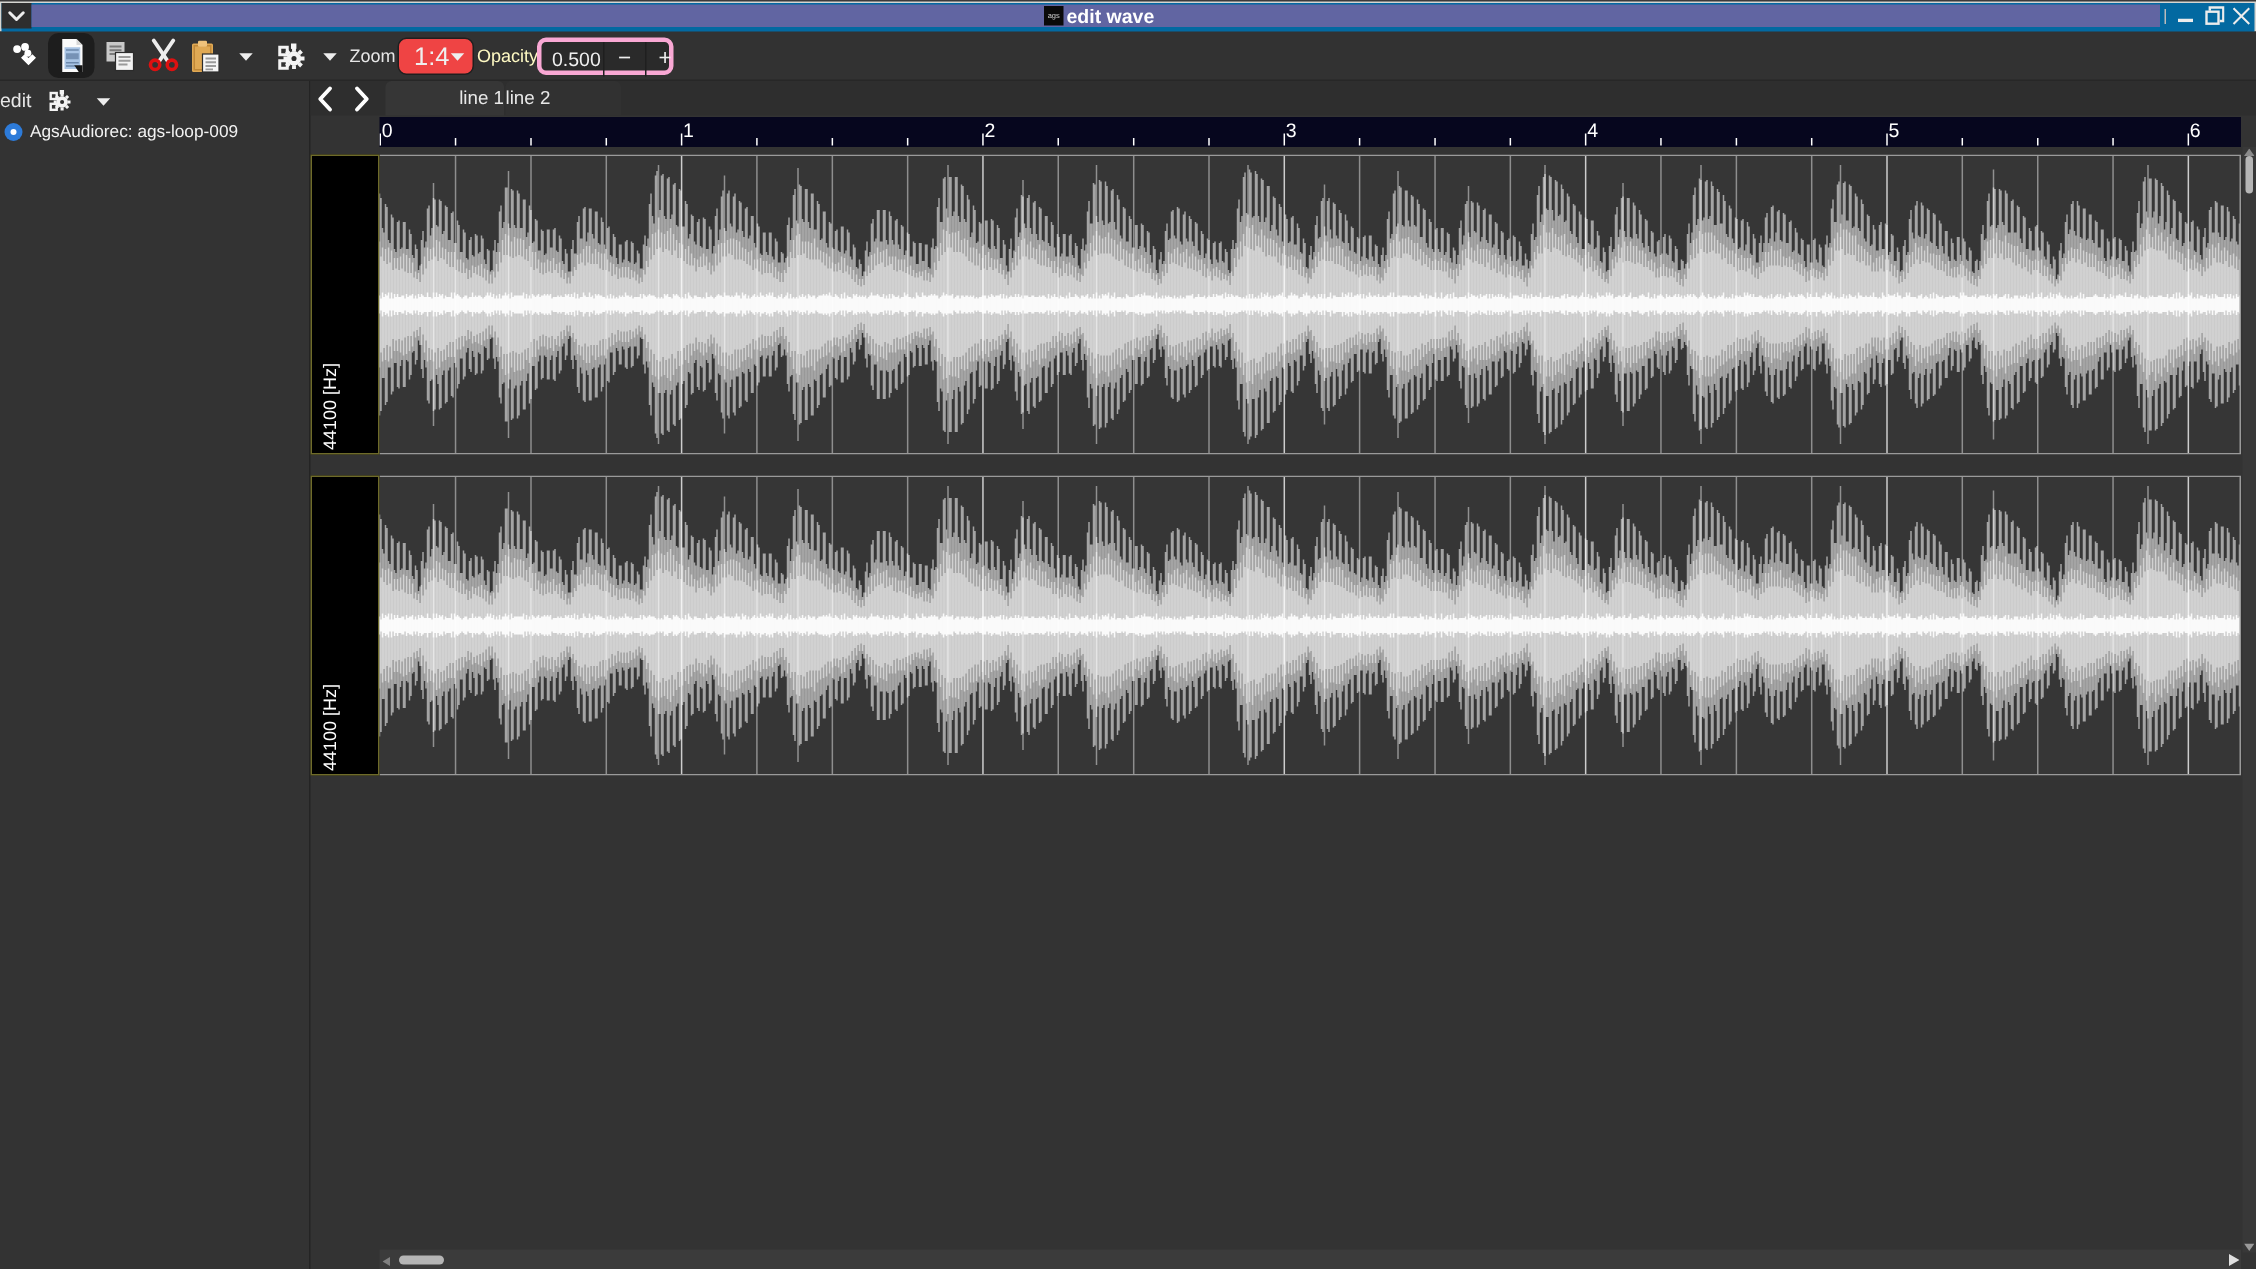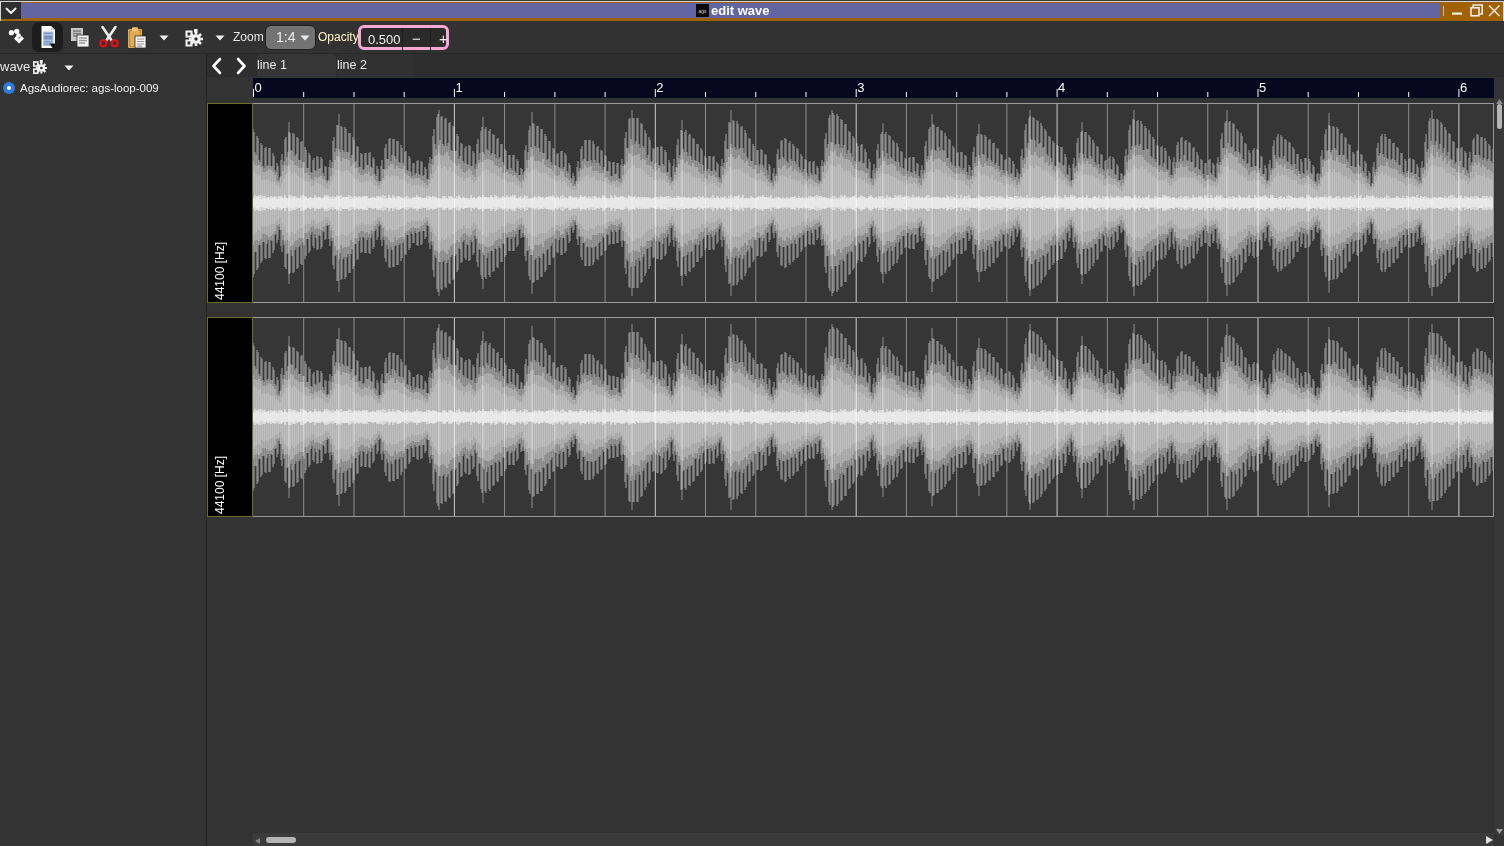--- a/index.html
+++ b/index.html
@@ -43,21 +43,21 @@
 <path d="M0 58V142M1 68V132M2 62V138M3 71V129M4 63V137M5 73V127M6 62V138M7 72V128M8 64V136M9 77V123M10 69V131M11 76V124M12 69V131M13 77V123M14 68V132M15 76V124M16 66V134M17 78V122M18 67V133M19 79V121M20 69V131M21 79V121M22 72V128M23 82V118M24 78V122M25 83V117M26 79V121M27 85V115M28 73V127M29 80V120M30 68V132M31 76V124M32 62V138M33 71V129M34 63V137M35 70V130M36 62V138M37 68V132M38 57V143M39 71V129M40 58V142M41 69V131M42 62V138M43 70V130M44 63V137M45 73V127M46 65V135M47 75V125M48 65V135M49 75V125M50 65V135M51 77V123M52 70V130M53 78V122M54 70V130M55 79V121M56 72V128M57 79V121M58 76V124M59 83V117M60 77V123M61 82V118M62 74V126M63 79V121M64 75V125M65 80V120M66 74V126M67 81V119M68 73V127M69 82V118M70 76V124M71 84V116M72 77V123M73 86V114M74 80V120M75 86V114M76 78V122M77 82V118M78 73V127M79 78V122M80 65V135M81 72V128M82 57V143M83 67V133M84 53V147M85 67V133M86 54V146M87 68V132M88 58V142M89 69V131M90 55V145M91 68V132M92 56V144M93 67V133M94 56V144M95 68V132M96 57V143M97 70V130M98 63V137M99 71V129M100 61V139M101 75V125M102 65V135M103 77V123M104 65V135M105 76V124M106 70V130M107 79V121M108 72V128M109 80V120M110 72V128M111 79V121M112 70V130M113 78V122M114 71V129M115 79V121M116 69V131M117 77V123M118 73V127M119 79V121M120 72V128M121 82V118M122 77V123M123 83V117M124 79V121M125 86V114M126 82V118M127 86V114M128 78V122M129 81V119M130 75V125M131 77V123M132 67V133M133 73V127M134 66V134M135 72V128M136 63V137M137 74V126M138 61V139M139 72V128M140 61V139M141 73V127M142 66V134M143 73V127M144 63V137M145 73V127M146 65V135M147 76V124M148 66V134M149 77V123M150 66V134M151 77V123M152 70V130M153 78V122M154 72V128M155 81V119M156 73V127M157 80V120M158 75V125M159 83V117M160 76V124M161 82V118M162 75V125M163 82V118M164 75V125M165 82V118M166 75V125M167 83V117M168 77V123M169 82V118M170 78V122M171 84V116M172 80V120M173 86V114M174 82V118M175 85V115M176 77V123M177 80V120M178 71V129M179 75V125M180 62V138M181 70V130M182 53V147M183 67V133M184 52V148M185 63V137M186 50V150M187 62V138M188 52V148M189 65V135M190 53V147M191 63V137M192 51V149M193 64V136M194 49V151M195 67V133M196 53V147M197 64V136M198 57V143M199 69V131M200 59V141M201 69V131M202 60V140M203 71V129M204 63V137M205 73V127M206 61V139M207 74V126M208 66V134M209 74V126M210 69V131M211 78V122M212 70V130M213 75V125M214 68V132M215 75V125M216 66V134M217 74V126M218 68V132M219 77V123M220 72V128M221 80V120M222 74V126M223 78V122M224 66V134M225 74V126M226 60V140M227 72V128M228 59V141M229 68V132M230 59V141M231 68V132M232 57V143M233 66V134M234 56V144M235 67V133M236 56V144M237 70V130M238 57V143M239 70V130M240 58V142M241 70V130M242 62V138M243 71V129M244 63V137M245 73V127M246 65V135M247 74V126M248 64V136M249 77V123M250 70V130M251 76V124M252 70V130M253 78V122M254 69V131M255 80V120M256 71V129M257 79V121M258 71V129M259 79V121M260 73V127M261 79V121M262 72V128M263 82V118M264 75V125M265 83V117M266 78V122M267 85V115M268 79V121M269 85V115M270 77V123M271 79V121M272 68V132M273 75V125M274 65V135M275 69V131M276 57V143M277 69V131M278 54V146M279 67V133M280 53V147M281 67V133M282 58V142M283 66V134M284 58V142M285 69V131M286 58V142M287 70V130M288 59V141M289 70V130M290 56V144M291 70V130M292 62V138M293 70V130M294 64V136M295 72V128M296 65V135M297 74V126M298 66V134M299 76V124M300 68V132M301 76V124M302 72V128M303 78V122M304 73V127M305 78V122M306 72V128M307 77V123M308 68V132M309 79V121M310 69V131M311 78V122M312 74V126M313 80V120M314 75V125M315 83V117M316 77V123M317 85V115M318 80V120M319 87V113M320 83V117M321 88V112M322 83V117M323 87V113M324 78V122M325 81V119M326 74V126M327 79V121M328 67V133M329 77V123M330 66V134M331 74V126M332 62V138M333 73V127M334 65V135M335 72V128M336 64V136M337 75V125M338 63V137M339 74V126M340 68V132M341 73V127M342 68V132M343 77V123M344 68V132M345 78V122M346 70V130M347 77V123M348 70V130M349 78V122M350 70V130M351 79V121M352 75V125M353 80V120M354 74V126M355 81V119M356 77V123M357 82V118M358 79V121M359 82V118M360 78V122M361 81V119M362 78V122M363 84V116M364 77V123M365 84V116M366 79V121M367 85V115M368 80V120M369 82V118M370 72V128M371 77V123M372 62V138M373 71V129M374 59V141M375 67V133M376 50V150M377 65V135M378 51V149M379 62V138M380 53V147M381 62V138M382 52V148M383 65V135M384 52V148M385 65V135M386 51V149M387 65V135M388 57V143M389 66V134M390 56V144M391 68V132M392 57V143M393 71V129M394 62V138M395 72V128M396 62V138M397 74V126M398 63V137M399 74V126M400 66V134M401 77V123M402 69V131M403 76V124M404 67V133M405 77V123M406 65V135M407 75V125M408 69V131M409 77V123M410 70V130M411 76V124M412 70V130M413 79V121M414 73V127M415 80V120M416 77V123M417 83V117M418 80V120M419 87V113M420 78V122M421 82V118M422 72V128M423 77V123M424 65V135M425 74V126M426 61V139M427 70V130M428 57V143M429 68V132M430 56V144M431 68V132M432 60V140M433 70V130M434 58V142M435 69V131M436 62V138M437 70V130M438 63V137M439 73V127M440 60V140M441 74V126M442 64V136M443 74V126M444 64V136M445 75V125M446 69V131M447 75V125M448 71V129M449 79V121M450 71V129M451 79V121M452 75V125M453 82V118M454 76V124M455 81V119M456 71V129M457 79V121M458 73V127M459 81V119M460 72V128M461 80V120M462 74V126M463 82V118M464 75V125M465 84V116M466 79V121M467 85V115M468 80V120M469 81V119M470 72V128M471 76V124M472 66V134M473 71V129M474 59V141M475 68V132M476 54V146M477 64V136M478 51V149M479 67V133M480 54V146M481 66V134M482 56V144M483 66V134M484 55V145M485 66V134M486 52V148M487 66V134M488 56V144M489 68V132M490 57V143M491 70V130M492 60V140M493 71V129M494 58V142M495 70V130M496 63V137M497 74V126M498 64V136M499 75V125M500 66V134M501 76V124M502 66V134M503 77V123M504 71V129M505 78V122M506 70V130M507 76V124M508 67V133M509 78V122M510 69V131M511 79V121M512 73V127M513 79V121M514 76V124M515 83V117M516 79V121M517 84V116M518 80V120M519 87V113M520 83V117M521 86V114M522 78V122M523 81V119M524 73V127M525 79V121M526 65V135M527 73V127M528 66V134M529 72V128M530 63V137M531 73V127M532 62V138M533 74V126M534 66V134M535 75V125M536 65V135M537 72V128M538 63V137M539 76V124M540 68V132M541 76V124M542 66V134M543 77V123M544 68V132M545 78V122M546 70V130M547 77V123M548 70V130M549 81V119M550 73V127M551 82V118M552 76V124M553 81V119M554 78V122M555 84V116M556 76V124M557 81V119M558 75V125M559 82V118M560 77V123M561 84V116M562 79V121M563 83V117M564 80V120M565 84V116M566 81V119M567 87V113M568 78V122M569 81V119M570 69V131M571 75V125M572 62V138M573 70V130M574 58V142M575 68V132M576 53V147M577 61V139M578 48V152M579 62V138M580 49V151M581 63V137M582 47V153M583 64V136M584 53V147M585 61V139M586 54V146M587 62V138M588 50V150M589 65V135M590 54V146M591 68V132M592 56V144M593 67V133M594 56V144M595 68V132M596 57V143M597 68V132M598 59V141M599 72V128M600 62V138M601 74V126M602 66V134M603 74V126M604 67V133M605 76V124M606 68V132M607 75V125M608 67V133M609 77V123M610 68V132M611 77V123M612 70V130M613 80V120M614 70V130M615 81V119M616 75V125M617 82V118M618 79V121M619 86V114M620 82V118M621 83V117M622 76V124M623 79V121M624 68V132M625 75V125M626 65V135M627 71V129M628 62V138M629 70V130M630 58V142M631 71V129M632 58V142M633 71V129M634 62V138M635 71V129M636 62V138M637 73V127M638 61V139M639 73V127M640 61V139M641 74V126M642 63V137M643 75V125M644 68V132M645 77V123M646 68V132M647 78V122M648 71V129M649 78V122M650 73V127M651 80V120M652 73V127M653 82V118M654 77V123M655 81V119M656 74V126M657 80V120M658 73V127M659 81V119M660 75V125M661 80V120M662 75V125M663 81V119M664 75V125M665 84V116M666 80V120M667 86V114M668 82V118M669 84V116M670 76V124M671 79V121M672 70V130M673 75V125M674 59V141M675 69V131M676 57V143M677 68V132M678 53V147M679 69V131M680 58V142M681 69V131M682 56V144M683 66V134M684 56V144M685 66V134M686 55V145M687 67V133M688 57V143M689 70V130M690 59V141M691 71V129M692 59V141M693 70V130M694 63V137M695 74V126M696 65V135M697 73V127M698 67V133M699 75V125M700 69V131M701 77V123M702 71V129M703 77V123M704 70V130M705 77V123M706 71V129M707 77V123M708 69V131M709 78V122M710 71V129M711 78V122M712 72V128M713 82V118M714 76V124M715 83V117M716 77V123M717 86V114M718 76V124M719 81V119M720 73V127M721 77V123M722 64V136M723 74V126M724 63V137M725 69V131M726 58V142M727 70V130M728 62V138M729 72V128M730 64V136M731 71V129M732 60V140M733 73V127M734 63V137M735 73V127M736 63V137M737 75V125M738 63V137M739 72V128M740 64V136M741 77V123M742 67V133M743 76V124M744 66V134M745 79V121M746 69V131M747 78V122M748 74V126M749 80V120M750 72V128M751 82V118M752 73V127M753 80V120M754 75V125M755 81V119M756 74V126M757 82V118M758 75V125M759 81V119M760 78V122M761 83V117M762 77V123M763 85V115M764 82V118M765 88V112M766 79V121M767 82V118M768 74V126M769 76V124M770 65V135M771 70V130M772 61V139M773 66V134M774 54V146M775 66V134M776 47V153M777 62V138M778 52V148M779 63V137M780 52V148M781 65V135M782 49V151M783 62V138M784 53V147M785 63V137M786 55V145M787 64V136M788 54V146M789 67V133M790 53V147M791 68V132M792 60V140M793 67V133M794 59V141M795 69V131M796 63V137M797 70V130M798 62V138M799 72V128M800 67V133M801 74V126M802 69V131M803 78V122M804 67V133M805 76V124M806 65V135M807 75V125M808 68V132M809 78V122M810 71V129M811 77V123M812 74V126M813 81V119M814 76V124M815 83V117M816 79V121M817 85V115M818 83V117M819 86V114M820 77V123M821 81V119M822 70V130M823 76V124M824 68V132M825 72V128M826 60V140M827 69V131M828 62V138M829 72V128M830 58V142M831 71V129M832 61V139M833 71V129M834 58V142M835 72V128M836 61V139M837 73V127M838 61V139M839 72V128M840 64V136M841 73V127M842 64V136M843 75V125M844 66V134M845 75V125M846 71V129M847 77V123M848 70V130M849 78V122M850 72V128M851 82V118M852 76V124M853 82V118M854 75V125M855 81V119M856 73V127M857 81V119M858 75V125M859 82V118M860 76V124M861 81V119M862 76V124M863 82V118M864 78V122M865 85V115M866 79V121M867 87V113M868 83V117M869 88V112M870 80V120M871 83V117M872 72V128M873 76V124M874 67V133M875 70V130M876 57V143M877 69V131M878 56V144M879 66V134M880 51V149M881 63V137M882 53V147M883 65V135M884 52V148M885 66V134M886 52V148M887 65V135M888 52V148M889 64V136M890 54V146M891 66V134M892 57V143M893 66V134M894 59V141M895 70V130M896 60V140M897 69V131M898 62V138M899 73V127M900 64V136M901 73V127M902 64V136M903 75V125M904 66V134M905 78V122M906 69V131M907 77V123M908 67V133M909 77V123M910 69V131M911 78V122M912 69V131M913 76V124M914 69V131M915 80V120M916 74V126M917 82V118M918 76V124M919 83V117M920 75V125M921 79V121M922 71V129M923 78V122M924 65V135M925 75V125M926 65V135M927 74V126M928 61V139M929 74V126M930 64V136M931 74V126M932 64V136M933 74V126M934 63V137M935 75V125M936 68V132M937 74V126M938 69V131M939 75V125M940 68V132M941 75V125M942 70V130M943 77V123M944 73V127M945 78V122M946 72V128M947 80V120M948 73V127M949 81V119M950 76V124M951 85V115M952 78V122M953 84V116M954 77V123M955 81V119M956 76V124M957 82V118M958 77V123M959 83V117M960 78V122M961 82V118M962 79V121M963 84V116M964 76V124M965 81V119M966 70V130M967 74V126M968 62V138M969 71V129M970 56V144M971 64V136M972 52V148M973 64V136M974 55V145M975 63V137M976 50V150M977 67V133M978 50V150M979 66V134M980 52V148M981 67V133M982 54V146M983 67V133M984 54V146M985 71V129M986 60V140M987 72V128M988 61V139M989 71V129M990 63V137M991 74V126M992 65V135M993 74V126M994 67V133M995 78V122M996 72V128M997 78V122M998 69V131M999 78V122M1000 68V132M1001 76V124M1002 67V133M1003 78V122M1004 70V130M1005 77V123M1006 70V130M1007 78V122M1008 73V127M1009 81V119M1010 74V126M1011 82V118M1012 77V123M1013 86V114M1014 81V119M1015 85V115M1016 78V122M1017 83V117M1018 72V128M1019 79V121M1020 67V133M1021 75V125M1022 65V135M1023 73V127M1024 59V141M1025 70V130M1026 62V138M1027 73V127M1028 61V139M1029 71V129M1030 64V136M1031 72V128M1032 61V139M1033 72V128M1034 66V134M1035 74V126M1036 66V134M1037 76V124M1038 67V133M1039 77V123M1040 67V133M1041 77V123M1042 71V129M1043 78V122M1044 73V127M1045 81V119M1046 71V129M1047 81V119M1048 76V124M1049 82V118M1050 75V125M1051 82V118M1052 75V125M1053 80V120M1054 73V127M1055 82V118M1056 74V126M1057 81V119M1058 76V124M1059 84V116M1060 78V122M1061 86V114M1062 81V119M1063 87V113M1064 83V117M1065 88V112M1066 81V119M1067 83V117M1068 74V126M1069 76V124M1070 64V136M1071 73V127M1072 58V142M1073 69V131M1074 57V143M1075 69V131M1076 56V144M1077 66V134M1078 52V148M1079 69V131M1080 57V143M1081 66V134M1082 58V142M1083 70V130M1084 54V146M1085 69V131M1086 59V141M1087 69V131M1088 60V140M1089 72V128M1090 61V139M1091 74V126M1092 61V139M1093 73V127M1094 65V135M1095 76V124M1096 65V135M1097 75V125M1098 67V133M1099 78V122M1100 70V130M1101 80V120M1102 71V129M1103 77V123M1104 70V130M1105 77V123M1106 71V129M1107 79V121M1108 70V130M1109 81V119M1110 74V126M1111 81V119M1112 75V125M1113 84V116M1114 80V120M1115 86V114M1116 81V119M1117 88V112M1118 84V116M1119 86V114M1120 81V119M1121 84V116M1122 73V127M1123 78V122M1124 69V131M1125 73V127M1126 64V136M1127 71V129M1128 62V138M1129 69V131M1130 63V137M1131 72V128M1132 63V137M1133 70V130M1134 59V141M1135 73V127M1136 64V136M1137 72V128M1138 65V135M1139 75V125M1140 66V134M1141 75V125M1142 66V134M1143 75V125M1144 67V133M1145 78V122M1146 71V129M1147 78V122M1148 71V129M1149 79V121M1150 73V127M1151 81V119M1152 75V125M1153 83V117M1154 74V126M1155 82V118M1156 75V125M1157 81V119M1158 75V125M1159 80V120M1160 73V127M1161 83V117M1162 76V124M1163 83V117M1164 78V122M1165 84V116M1166 81V119M1167 86V114M1168 80V120M1169 83V117M1170 71V129M1171 75V125M1172 67V133M1173 73V127M1174 60V140M1175 68V132M1176 55V145M1177 64V136M1178 50V150M1179 63V137M1180 53V147M1181 62V138M1182 55V145M1183 63V137M1184 49V151M1185 64V136M1186 54V146M1187 64V136M1188 52V148M1189 64V136M1190 58V142M1191 66V134M1192 55V145M1193 70V130M1194 61V139M1195 70V130M1196 58V142M1197 70V130M1198 64V136M1199 72V128M1200 65V135M1201 73V127M1202 66V134M1203 77V123M1204 69V131M1205 78V122M1206 70V130M1207 76V124M1208 70V130M1209 77V123M1210 67V133M1211 76V124M1212 72V128M1213 78V122M1214 73V127M1215 81V119M1216 75V125M1217 78V122M1218 69V131M1219 76V124M1220 63V137M1221 74V126M1222 60V140M1223 69V131M1224 62V138M1225 72V128M1226 59V141M1227 72V128M1228 64V136M1229 73V127M1230 62V138M1231 71V129M1232 64V136M1233 75V125M1234 67V133M1235 74V126M1236 66V134M1237 76V124M1238 68V132M1239 77V123M1240 70V130" opacity="0.5"></path>
 <path d="M0 94V106M1 96V104M2 92V108M3 95V105M4 93V107M5 94V106M6 92V108M7 96V104M8 92V108M9 96V104M10 93V107M11 95V105M12 93V107M13 95V105M14 95V105M15 94V106M16 94V106M17 96V104M18 93V107M19 95V105M20 94V106M21 94V106M22 93V107M23 96V104M24 94V106M25 96V104M26 93V107M27 95V105M28 93V107M29 94V106M30 95V105M31 95V105M32 92V108M33 95V105M34 95V105M35 96V104M36 92V108M37 95V105M38 92V108M39 95V105M40 93V107M41 94V106M42 93V107M43 96V104M44 94V106M45 95V105M46 95V105M47 95V105M48 92V108M49 96V104M50 92V108M51 94V106M52 93V107M53 94V106M54 95V105M55 96V104M56 95V105M57 94V106M58 94V106M59 96V104M60 95V105M61 95V105M62 92V108M63 95V105M64 94V106M65 95V105M66 94V106M67 94V106M68 95V105M69 96V104M70 95V105M71 94V106M72 92V108M73 94V106M74 92V108M75 95V105M76 93V107M77 96V104M78 94V106M79 96V104M80 93V107M81 96V104M82 94V106M83 94V106M84 92V108M85 94V106M86 93V107M87 96V104M88 92V108M89 95V105M90 94V106M91 94V106M92 94V106M93 94V106M94 94V106M95 94V106M96 92V108M97 96V104M98 93V107M99 96V104M100 94V106M101 96V104M102 93V107M103 94V106M104 95V105M105 94V106M106 93V107M107 95V105M108 94V106M109 94V106M110 93V107M111 94V106M112 93V107M113 94V106M114 93V107M115 96V104M116 95V105M117 95V105M118 95V105M119 94V106M120 95V105M121 94V106M122 95V105M123 95V105M124 93V107M125 94V106M126 93V107M127 95V105M128 93V107M129 95V105M130 92V108M131 96V104M132 93V107M133 96V104M134 95V105M135 95V105M136 92V108M137 94V106M138 95V105M139 95V105M140 92V108M141 95V105M142 94V106M143 96V104M144 93V107M145 94V106M146 93V107M147 94V106M148 94V106M149 95V105M150 95V105M151 96V104M152 94V106M153 96V104M154 93V107M155 96V104M156 94V106M157 96V104M158 95V105M159 96V104M160 94V106M161 95V105M162 94V106M163 95V105M164 92V108M165 94V106M166 94V106M167 95V105M168 94V106M169 96V104M170 95V105M171 95V105M172 95V105M173 95V105M174 93V107M175 96V104M176 93V107M177 94V106M178 95V105M179 94V106M180 93V107M181 94V106M182 94V106M183 94V106M184 95V105M185 96V104M186 95V105M187 96V104M188 95V105M189 96V104M190 93V107M191 94V106M192 93V107M193 95V105M194 95V105M195 96V104M196 93V107M197 94V106M198 93V107M199 94V106M200 95V105M201 96V104M202 95V105M203 96V104M204 93V107M205 96V104M206 92V108M207 94V106M208 95V105M209 96V104M210 94V106M211 94V106M212 95V105M213 95V105M214 95V105M215 96V104M216 95V105M217 96V104M218 92V108M219 95V105M220 95V105M221 94V106M222 95V105M223 96V104M224 95V105M225 94V106M226 93V107M227 94V106M228 94V106M229 95V105M230 92V108M231 94V106M232 94V106M233 94V106M234 95V105M235 94V106M236 95V105M237 94V106M238 92V108M239 94V106M240 94V106M241 96V104M242 92V108M243 94V106M244 93V107M245 96V104M246 94V106M247 96V104M248 95V105M249 94V106M250 93V107M251 95V105M252 94V106M253 95V105M254 92V108M255 94V106M256 94V106M257 95V105M258 93V107M259 94V106M260 92V108M261 94V106M262 92V108M263 95V105M264 95V105M265 96V104M266 94V106M267 95V105M268 93V107M269 96V104M270 95V105M271 94V106M272 92V108M273 96V104M274 93V107M275 96V104M276 95V105M277 96V104M278 95V105M279 96V104M280 94V106M281 95V105M282 93V107M283 95V105M284 94V106M285 96V104M286 93V107M287 94V106M288 95V105M289 94V106M290 94V106M291 96V104M292 95V105M293 94V106M294 94V106M295 94V106M296 93V107M297 94V106M298 93V107M299 94V106M300 92V108M301 94V106M302 95V105M303 95V105M304 93V107M305 94V106M306 95V105M307 96V104M308 93V107M309 96V104M310 92V108M311 96V104M312 94V106M313 95V105M314 95V105M315 96V104M316 93V107M317 94V106M318 93V107M319 95V105M320 94V106M321 95V105M322 94V106M323 95V105M324 94V106M325 96V104M326 95V105M327 94V106M328 92V108M329 94V106M330 94V106M331 94V106M332 93V107M333 94V106M334 95V105M335 95V105M336 93V107M337 96V104M338 94V106M339 96V104M340 93V107M341 96V104M342 93V107M343 94V106M344 95V105M345 95V105M346 94V106M347 96V104M348 95V105M349 95V105M350 92V108M351 94V106M352 93V107M353 95V105M354 95V105M355 96V104M356 95V105M357 96V104M358 92V108M359 94V106M360 95V105M361 95V105M362 92V108M363 94V106M364 94V106M365 95V105M366 94V106M367 94V106M368 93V107M369 94V106M370 93V107M371 94V106M372 94V106M373 96V104M374 95V105M375 94V106M376 92V108M377 94V106M378 93V107M379 94V106M380 94V106M381 94V106M382 93V107M383 96V104M384 95V105M385 94V106M386 94V106M387 96V104M388 94V106M389 94V106M390 95V105M391 94V106M392 94V106M393 95V105M394 94V106M395 95V105M396 94V106M397 96V104M398 95V105M399 96V104M400 95V105M401 95V105M402 94V106M403 94V106M404 94V106M405 96V104M406 94V106M407 95V105M408 93V107M409 94V106M410 95V105M411 94V106M412 94V106M413 94V106M414 93V107M415 96V104M416 93V107M417 96V104M418 94V106M419 96V104M420 95V105M421 94V106M422 95V105M423 95V105M424 93V107M425 95V105M426 93V107M427 95V105M428 94V106M429 96V104M430 94V106M431 94V106M432 94V106M433 95V105M434 95V105M435 94V106M436 94V106M437 95V105M438 95V105M439 95V105M440 94V106M441 95V105M442 94V106M443 94V106M444 95V105M445 96V104M446 93V107M447 96V104M448 94V106M449 95V105M450 93V107M451 95V105M452 95V105M453 96V104M454 94V106M455 95V105M456 95V105M457 96V104M458 94V106M459 96V104M460 92V108M461 95V105M462 95V105M463 95V105M464 93V107M465 94V106M466 95V105M467 96V104M468 94V106M469 94V106M470 95V105M471 94V106M472 93V107M473 96V104M474 95V105M475 96V104M476 93V107M477 96V104M478 92V108M479 96V104M480 94V106M481 96V104M482 93V107M483 94V106M484 93V107M485 94V106M486 92V108M487 96V104M488 94V106M489 95V105M490 92V108M491 96V104M492 95V105M493 95V105M494 95V105M495 96V104M496 95V105M497 96V104M498 93V107M499 94V106M500 95V105M501 95V105M502 95V105M503 95V105M504 94V106M505 94V106M506 93V107M507 95V105M508 93V107M509 94V106M510 92V108M511 94V106M512 94V106M513 94V106M514 94V106M515 95V105M516 94V106M517 96V104M518 92V108M519 96V104M520 95V105M521 96V104M522 94V106M523 96V104M524 94V106M525 95V105M526 94V106M527 95V105M528 95V105M529 96V104M530 94V106M531 96V104M532 95V105M533 96V104M534 94V106M535 96V104M536 95V105M537 96V104M538 94V106M539 94V106M540 94V106M541 94V106M542 93V107M543 96V104M544 95V105M545 95V105M546 93V107M547 95V105M548 95V105M549 95V105M550 94V106M551 96V104M552 95V105M553 94V106M554 95V105M555 95V105M556 93V107M557 95V105M558 93V107M559 94V106M560 94V106M561 94V106M562 93V107M563 96V104M564 92V108M565 95V105M566 93V107M567 95V105M568 93V107M569 94V106M570 95V105M571 94V106M572 94V106M573 95V105M574 95V105M575 96V104M576 95V105M577 96V104M578 94V106M579 96V104M580 93V107M581 96V104M582 93V107M583 96V104M584 95V105M585 96V104M586 94V106M587 96V104M588 92V108M589 95V105M590 93V107M591 94V106M592 92V108M593 95V105M594 94V106M595 96V104M596 94V106M597 95V105M598 94V106M599 94V106M600 93V107M601 94V106M602 92V108M603 95V105M604 95V105M605 96V104M606 94V106M607 94V106M608 92V108M609 94V106M610 93V107M611 94V106M612 94V106M613 96V104M614 95V105M615 95V105M616 93V107M617 94V106M618 92V108M619 94V106M620 94V106M621 96V104M622 95V105M623 94V106M624 95V105M625 96V104M626 93V107M627 95V105M628 93V107M629 96V104M630 93V107M631 96V104M632 95V105M633 95V105M634 92V108M635 96V104M636 94V106M637 94V106M638 95V105M639 95V105M640 95V105M641 95V105M642 92V108M643 95V105M644 93V107M645 94V106M646 92V108M647 95V105M648 92V108M649 95V105M650 94V106M651 94V106M652 93V107M653 94V106M654 93V107M655 96V104M656 93V107M657 96V104M658 94V106M659 95V105M660 92V108M661 94V106M662 95V105M663 94V106M664 94V106M665 95V105M666 93V107M667 95V105M668 95V105M669 94V106M670 95V105M671 95V105M672 94V106M673 94V106M674 92V108M675 95V105M676 92V108M677 95V105M678 95V105M679 94V106M680 94V106M681 95V105M682 94V106M683 94V106M684 94V106M685 94V106M686 95V105M687 94V106M688 95V105M689 95V105M690 94V106M691 94V106M692 95V105M693 95V105M694 92V108M695 94V106M696 94V106M697 96V104M698 93V107M699 96V104M700 94V106M701 94V106M702 95V105M703 95V105M704 92V108M705 96V104M706 95V105M707 96V104M708 92V108M709 96V104M710 95V105M711 94V106M712 93V107M713 96V104M714 93V107M715 96V104M716 92V108M717 95V105M718 95V105M719 96V104M720 95V105M721 95V105M722 95V105M723 95V105M724 94V106M725 96V104M726 92V108M727 95V105M728 93V107M729 94V106M730 94V106M731 95V105M732 94V106M733 96V104M734 93V107M735 95V105M736 94V106M737 94V106M738 93V107M739 96V104M740 93V107M741 96V104M742 93V107M743 95V105M744 94V106M745 95V105M746 93V107M747 95V105M748 93V107M749 95V105M750 94V106M751 96V104M752 95V105M753 96V104M754 92V108M755 96V104M756 94V106M757 94V106M758 94V106M759 94V106M760 95V105M761 95V105M762 93V107M763 96V104M764 93V107M765 96V104M766 94V106M767 96V104M768 93V107M769 95V105M770 95V105M771 94V106M772 95V105M773 95V105M774 92V108M775 96V104M776 95V105M777 95V105M778 95V105M779 95V105M780 94V106M781 96V104M782 94V106M783 96V104M784 95V105M785 95V105M786 95V105M787 96V104M788 94V106M789 94V106M790 93V107M791 96V104M792 93V107M793 95V105M794 95V105M795 94V106M796 94V106M797 95V105M798 94V106M799 96V104M800 95V105M801 94V106M802 92V108M803 95V105M804 95V105M805 95V105M806 93V107M807 96V104M808 94V106M809 96V104M810 95V105M811 96V104M812 92V108M813 94V106M814 95V105M815 94V106M816 94V106M817 95V105M818 92V108M819 94V106M820 92V108M821 94V106M822 93V107M823 96V104M824 95V105M825 95V105M826 94V106M827 94V106M828 95V105M829 94V106M830 93V107M831 95V105M832 95V105M833 94V106M834 92V108M835 96V104M836 95V105M837 95V105M838 95V105M839 96V104M840 94V106M841 94V106M842 93V107M843 94V106M844 95V105M845 95V105M846 92V108M847 96V104M848 95V105M849 96V104M850 93V107M851 96V104M852 94V106M853 94V106M854 93V107M855 94V106M856 95V105M857 96V104M858 93V107M859 95V105M860 94V106M861 95V105M862 95V105M863 94V106M864 93V107M865 95V105M866 93V107M867 95V105M868 94V106M869 96V104M870 94V106M871 95V105M872 93V107M873 94V106M874 93V107M875 95V105M876 93V107M877 94V106M878 95V105M879 96V104M880 95V105M881 94V106M882 92V108M883 94V106M884 95V105M885 96V104M886 93V107M887 95V105M888 95V105M889 96V104M890 94V106M891 96V104M892 95V105M893 94V106M894 95V105M895 94V106M896 92V108M897 96V104M898 95V105M899 96V104M900 95V105M901 96V104M902 93V107M903 96V104M904 94V106M905 94V106M906 95V105M907 94V106M908 95V105M909 95V105M910 92V108M911 94V106M912 92V108M913 94V106M914 93V107M915 95V105M916 93V107M917 95V105M918 95V105M919 95V105M920 94V106M921 94V106M922 95V105M923 96V104M924 95V105M925 96V104M926 94V106M927 96V104M928 93V107M929 96V104M930 95V105M931 94V106M932 93V107M933 95V105M934 93V107M935 96V104M936 94V106M937 96V104M938 95V105M939 95V105M940 92V108M941 94V106M942 95V105M943 94V106M944 95V105M945 95V105M946 93V107M947 94V106M948 93V107M949 94V106M950 95V105M951 96V104M952 92V108M953 95V105M954 93V107M955 95V105M956 95V105M957 95V105M958 92V108M959 95V105M960 95V105M961 96V104M962 94V106M963 94V106M964 92V108M965 95V105M966 93V107M967 94V106M968 92V108M969 96V104M970 94V106M971 96V104M972 95V105M973 96V104M974 95V105M975 95V105M976 93V107M977 96V104M978 94V106M979 96V104M980 93V107M981 94V106M982 95V105M983 95V105M984 94V106M985 96V104M986 92V108M987 94V106M988 94V106M989 95V105M990 95V105M991 94V106M992 95V105M993 95V105M994 94V106M995 95V105M996 92V108M997 95V105M998 95V105M999 96V104M1000 95V105M1001 96V104M1002 92V108M1003 94V106M1004 95V105M1005 95V105M1006 93V107M1007 94V106M1008 94V106M1009 94V106M1010 93V107M1011 95V105M1012 92V108M1013 94V106M1014 94V106M1015 96V104M1016 95V105M1017 95V105M1018 92V108M1019 94V106M1020 92V108M1021 95V105M1022 95V105M1023 95V105M1024 95V105M1025 96V104M1026 94V106M1027 94V106M1028 93V107M1029 96V104M1030 95V105M1031 94V106M1032 95V105M1033 96V104M1034 93V107M1035 96V104M1036 92V108M1037 96V104M1038 93V107M1039 94V106M1040 95V105M1041 95V105M1042 94V106M1043 96V104M1044 95V105M1045 95V105M1046 95V105M1047 94V106M1048 95V105M1049 94V106M1050 94V106M1051 95V105M1052 95V105M1053 96V104M1054 92V108M1055 94V106M1056 92V108M1057 94V106M1058 94V106M1059 95V105M1060 95V105M1061 95V105M1062 94V106M1063 95V105M1064 93V107M1065 96V104M1066 95V105M1067 94V106M1068 94V106M1069 94V106M1070 94V106M1071 95V105M1072 93V107M1073 95V105M1074 94V106M1075 96V104M1076 93V107M1077 94V106M1078 93V107M1079 96V104M1080 95V105M1081 95V105M1082 95V105M1083 94V106M1084 93V107M1085 96V104M1086 93V107M1087 96V104M1088 95V105M1089 96V104M1090 94V106M1091 94V106M1092 94V106M1093 96V104M1094 94V106M1095 95V105M1096 94V106M1097 95V105M1098 93V107M1099 96V104M1100 94V106M1101 96V104M1102 92V108M1103 96V104M1104 95V105M1105 95V105M1106 93V107M1107 95V105M1108 92V108M1109 96V104M1110 95V105M1111 95V105M1112 94V106M1113 96V104M1114 92V108M1115 95V105M1116 93V107M1117 96V104M1118 93V107M1119 94V106M1120 92V108M1121 94V106M1122 95V105M1123 96V104M1124 94V106M1125 96V104M1126 95V105M1127 96V104M1128 94V106M1129 96V104M1130 95V105M1131 95V105M1132 94V106M1133 96V104M1134 92V108M1135 96V104M1136 93V107M1137 96V104M1138 95V105M1139 95V105M1140 95V105M1141 95V105M1142 95V105M1143 94V106M1144 93V107M1145 94V106M1146 95V105M1147 95V105M1148 95V105M1149 95V105M1150 93V107M1151 96V104M1152 95V105M1153 96V104M1154 93V107M1155 95V105M1156 94V106M1157 96V104M1158 94V106M1159 94V106M1160 93V107M1161 94V106M1162 94V106M1163 95V105M1164 92V108M1165 95V105M1166 95V105M1167 95V105M1168 93V107M1169 96V104M1170 94V106M1171 94V106M1172 93V107M1173 96V104M1174 94V106M1175 95V105M1176 95V105M1177 96V104M1178 95V105M1179 96V104M1180 94V106M1181 95V105M1182 94V106M1183 95V105M1184 95V105M1185 95V105M1186 94V106M1187 94V106M1188 94V106M1189 95V105M1190 95V105M1191 95V105M1192 93V107M1193 96V104M1194 95V105M1195 95V105M1196 93V107M1197 96V104M1198 92V108M1199 96V104M1200 92V108M1201 95V105M1202 94V106M1203 96V104M1204 95V105M1205 95V105M1206 93V107M1207 94V106M1208 92V108M1209 96V104M1210 95V105M1211 96V104M1212 93V107M1213 96V104M1214 94V106M1215 94V106M1216 95V105M1217 95V105M1218 93V107M1219 96V104M1220 94V106M1221 96V104M1222 93V107M1223 96V104M1224 93V107M1225 94V106M1226 95V105M1227 95V105M1228 95V105M1229 95V105M1230 93V107M1231 96V104M1232 93V107M1233 95V105M1234 93V107M1235 96V104M1236 94V106M1237 96V104M1238 93V107M1239 95V105M1240 94V106" opacity="0.9"></path>
 <path d="M36 19V181M86 11V189M186 7V193M230 14V186M279 9V191M379 7V193M429 17V183M478 7V193M579 7V193M630 20V180M679 11V189M726 21V179M777 7V193M829 19V181M881 7V193M974 7V193M1076 10V190M1179 7V193" opacity="0.45"></path>
 </g>
 <path d="M0 0.5H1241 M0 199.5H1241 M1240.5 0V200" stroke="#9a9a9a" stroke-width="1"></path>
 </g>
     </defs>
   </svg>
 <div class="abs" style="left:0;top:0;width:1504px;height:1px;background:#3a3a3a"></div>
 <div class="abs" style="left:0;top:1px;width:1504px;height:20px;background:#d6d6d2">
-  <div class="abs" style="left:1px;top:1px;width:1502px;height:31px;background:#a16207">
+  <div class="abs" style="left:1px;top:1px;width:1502px;height:31px;background:#0369a1">
     <div class="abs" style="left:0;top:0;width:20px;height:17px;background:#2e2e2e;display:flex;align-items:center;justify-content:center">
         <svg width="12" height="8" viewBox="0 0 12 8">
           <path d="M1.5 1.5 L6 6 L10.5 1.5" fill="none" stroke="#eee" stroke-width="2" stroke-linecap="round" stroke-linejoin="round"></path>
         </svg>
       </div>
     <div class="abs" style="left:20px;top:1px;width:1419px;height:15px;background:#6165a2"></div>
     <div class="abs" style="left:695px;top:2px;width:13px;height:13px;background:#0a0a0a;color:#cfcfcf;font-size:5px;text-align:center;line-height:15px">ags</div>
     <div class="abs" style="left:710px;top:1px;height:15px;line-height:15px;color:#fff;font-weight:bold;font-size:13px">edit wave</div>
     <div class="abs" style="left:1442px;top:4px;width:1px;height:10px;background:#bbb"></div>
     <div class="abs" style="left:1450px;top:3px">
@@ -149,38 +149,38 @@
         </g>
 <circle cx="13" cy="15" r="1.7" fill="#2f2f2f"></circle>
 </svg>
     </div>
   <div class="abs" style="left:214px;top:13px">
       <svg width="12" height="8" viewBox="0 0 12 8">
         <path d="M1.5 1.5 L10.5 1.5 L6 6.5 Z" fill="#eee"></path>
       </svg>
     </div>
   <div class="abs" style="left:233px;top:0;height:33px;line-height:33px;color:#e6e6e6;font-size:12px">Zoom</div>
-  <div class="abs" style="left:265px;top:4px;width:51px;height:25px;background:#737373;border:1px solid #1f1f1f;border-radius:6px;color:#efefef;font-size:14px;line-height:23px">
+  <div class="abs" style="left:265px;top:4px;width:51px;height:25px;background:#ef4444;border:1px solid #1f1f1f;border-radius:6px;color:#efefef;font-size:17px;line-height:23px">
     <span style="position:absolute;left:10px">1:4</span>
     <span style="position:absolute;left:33px;top:8px">
         <svg width="12" height="8" viewBox="0 0 12 8">
           <path d="M1.5 1.5 L10.5 1.5 L6 6.5 Z" fill="#eee"></path>
         </svg>
       </span>
   </div>
   <div class="abs" style="left:318px;top:0;height:33px;line-height:33px;color:#fef9c3;font-size:12px">Opacity</div>
   <div class="abs" style="left:358px;top:4px;width:91px;height:25px;background:#2a2a2a;border:3px solid #f9a8d4;border-radius:6px;color:#efefef;font-size:13px;line-height:23px">
     <span style="position:absolute;left:7px">0.500</span>
     <span class="abs" style="left:41px;top:0;width:1px;height:23px;background:#1f1f1f"></span>
     <span class="abs" style="left:69px;top:0;width:1px;height:23px;background:#1f1f1f"></span>
     <span class="abs" style="left:51px;top:-1px;font-size:15px;color:#eee">−</span>
     <span class="abs" style="left:78px;top:-1px;font-size:15px;color:#eee">+</span>
   </div>
 </div>
-<div class="abs" style="left:0;top:58px;height:18px;line-height:18px;color:#e8e8e8;font-size:13px">wave</div>
+<div class="abs" style="left:0;top:58px;height:18px;line-height:18px;color:#e8e8e8;font-size:13px">edit</div>
 <div class="abs" style="left:31px;top:56px;transform:scale(0.8);transform-origin:0 0">
     <svg width="26" height="26" viewBox="0 0 26 26">
 <g fill="none" stroke="#f4f4f4" stroke-width="2">
 <rect x="3.5" y="7.5" width="5" height="5"></rect>
 <rect x="3.5" y="16.5" width="5" height="5"></rect>
 </g>
 <rect x="11" y="5" width="3.6" height="3.6" fill="#f4f4f4"></rect>
 <g fill="#f4f4f4">
         <circle cx="13" cy="15" r="4.8"></circle>
 <g stroke="#f4f4f4" stroke-width="2.6">
@@ -203,21 +203,21 @@
 <div class="abs" style="left:210px;top:57px">
     <svg width="14" height="18" viewBox="0 0 14 18">
       <path d="M10 2 L3.5 9 L10 16" fill="none" stroke="#fff" stroke-width="2.6" stroke-linecap="round" stroke-linejoin="round"></path>
     </svg>
   </div>
 <div class="abs" style="left:234px;top:57px">
     <svg width="14" height="18" viewBox="0 0 14 18">
       <path d="M4 2 L10.5 9 L4 16" fill="none" stroke="#fff" stroke-width="2.6" stroke-linecap="round" stroke-linejoin="round"></path>
     </svg>
   </div>
-<div class="abs" style="left:257px;top:54px;width:79px;height:23px;background:#363636;border-radius:4px 4px 0 0;color:#e8e8e8;font-size:12.5px;text-align:left;line-height:23px">line 1</div>
+<div class="abs" style="left:257px;top:54px;width:79px;height:23px;background:#363636;border-radius:4px 4px 0 0;color:#e8e8e8;font-size:12.5px;text-align:right;line-height:23px">line 1</div>
 <div class="abs" style="left:337px;top:54px;width:77px;height:23px;background:#313131;border-radius:4px 4px 0 0;color:#e8e8e8;font-size:12.5px;line-height:23px">line 2</div>
 <svg width="1241" height="20" style="position:absolute;left:253px;top:78px;background:#06061e">
     <path d="M0.5 11V19" stroke="#fff"></path>
     <text x="1.5" y="13.5" fill="#fff" font-size="13">0</text>
     <path d="M50.7 14V19" stroke="#fff"></path>
     <path d="M101.0 14V19" stroke="#fff"></path>
     <path d="M151.2 14V19" stroke="#fff"></path>
     <path d="M201.4 11V19" stroke="#fff"></path>
     <text x="202.4" y="13.5" fill="#fff" font-size="13">1</text>
     <path d="M251.6 14V19" stroke="#fff"></path>

